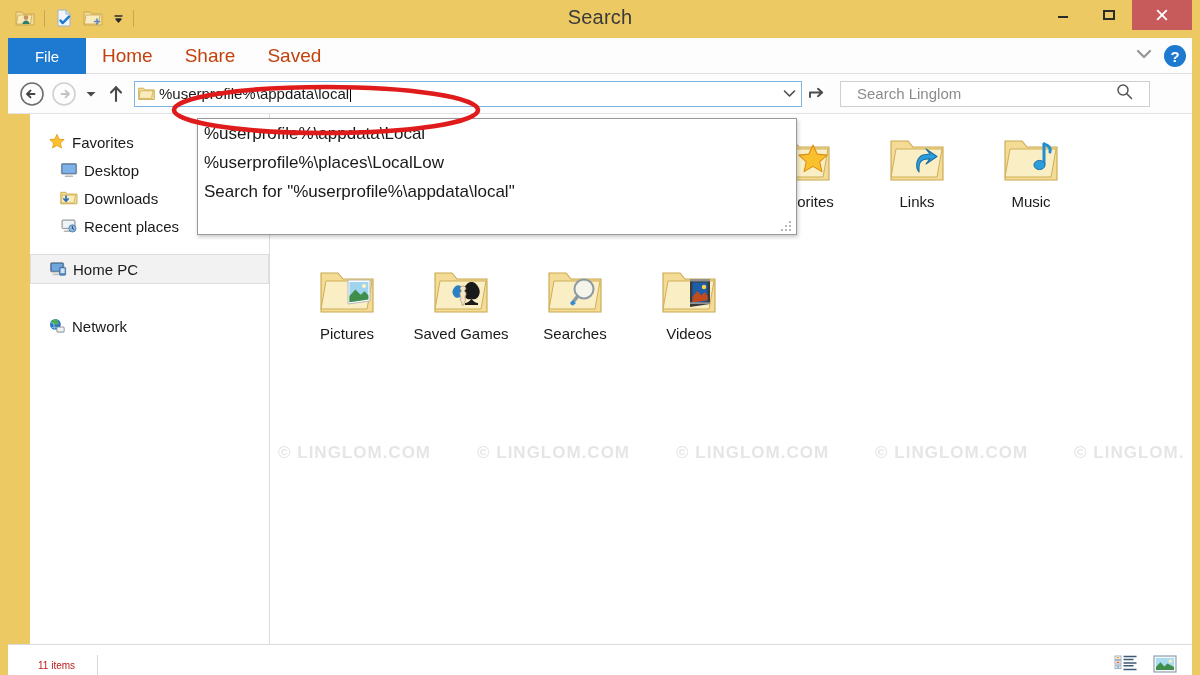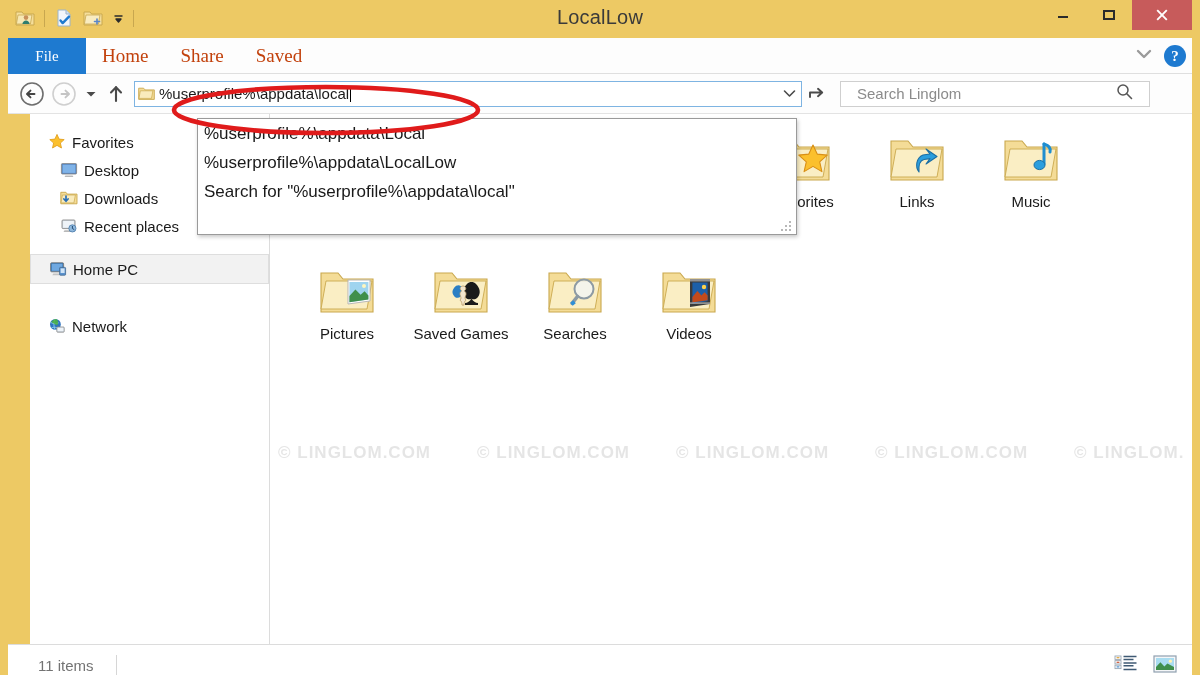--- a/index.html
+++ b/index.html
@@ -32,21 +32,20 @@
     letter-spacing:.2px;
   }
   #wincontrols { position:absolute; right:0; top:0; display:flex; height:30px; }
   .wc { width:46px; height:30px; display:flex; align-items:center; justify-content:center; cursor:default; }
   #wc-close { width:60px; background:#c75b5b; }
 
   
   #ribbon {
     position:relative; height:36px; background:#fdfdfd;
     border-bottom:1px solid #dfdfdf;
-    font-family:Liberation Serif, serif;
   }
   #tabs { display:flex; height:36px; align-items:stretch; }
   .tab {
     display:flex; align-items:center; padding:0 16px;
     font-size:19px; color:#c2410c;
   }
   #tab-file {
     background:#1e7ad0; color:#ffffff; min-width:78px;
     justify-content:center; font-size:15px;
   }
@@ -116,21 +115,21 @@
     margin-top:6px; font-size:15px; color:#1a1a1a; text-align:center;
     line-height:1.35; max-width:106px; word-wrap:break-word;
   }
 
   
   #statusbar {
     height:42px; background:#fff; border-top:1px solid #dcdcdc;
     display:flex; align-items:center; padding:0 12px;
     position:relative;
   }
-  #status-text { font-size:15px; color:#737373; padding-left:18px; }
+  #status-text { font-size:10px; color:#b91c1c; padding-left:18px; }
   #status-sep { width:1px; height:22px; background:#d6d6d6; margin-left:22px; }
   #viewtoggles { position:absolute; right:14px; display:flex; align-items:center; gap:14px; }
 
   
   #autocomplete {
     position:absolute; left:197px; top:118px; width:600px; height:117px;
     background:#ffffff; border:1px solid #9a9a9a; z-index:40;
     box-shadow:1px 2px 4px rgba(0,0,0,.22);
   }
   .ac-item {
@@ -188,21 +187,21 @@
         </svg>
       </div>
       <div class="qat-arrow">
         <svg width="13" height="13" viewBox="0 0 13 13">
           <path d="M2.5 4h8M4 7l2.5 3L9 7z" stroke="#2b2b2b" stroke-width="1.4" fill="#2b2b2b" stroke-linejoin="round"></path>
         </svg>
       </div>
       <div class="qat-sep"></div>
     </div>
 
-    <div id="win-title">LocalLow</div>
+    <div id="win-title">Search</div>
 
     <div id="wincontrols">
       <div class="wc" id="wc-min">
         <svg width="14" height="12" viewBox="0 0 14 12">
             <path d="M2 8h10" stroke="#2b2b2b" stroke-width="2"></path>
           </svg>
       </div>
       <div class="wc" id="wc-max">
         <svg width="14" height="14" viewBox="0 0 14 14">
             <rect x="2" y="3" width="10" height="8" fill="none" stroke="#2b2b2b" stroke-width="2"></rect>
@@ -528,21 +527,21 @@
           <rect x="4" y="4" width="18" height="12" fill="#a9dcf0"></rect>
           <path d="M4 13l4.4-4.8 4 4.2 3-2.8L22 13v3H4z" fill="#3f8f4b"></path>
           <circle cx="18.4" cy="7.2" r="1.6" fill="#fff3b0"></circle>
         </svg>
       </div>
     </div>
   </div>
 
   <div id="autocomplete">
     <div class="ac-item">%userprofile%\appdata\Local</div>
-    <div class="ac-item">%userprofile%\appdata\LocalLow</div>
+    <div class="ac-item">%userprofile%\places\LocalLow</div>
     <div class="ac-item">Search for "%userprofile%\appdata\local"</div>
     <div id="ac-grip">
       <svg width="12" height="12" viewBox="0 0 12 12">
         <g fill="#b8b8b8">
           <rect x="8" y="0" width="2" height="2"></rect>
             <rect x="4" y="4" width="2" height="2"></rect>
           <rect x="8" y="4" width="2" height="2"></rect>
             <rect x="0" y="8" width="2" height="2"></rect>
           <rect x="4" y="8" width="2" height="2"></rect>
             <rect x="8" y="8" width="2" height="2"></rect>

